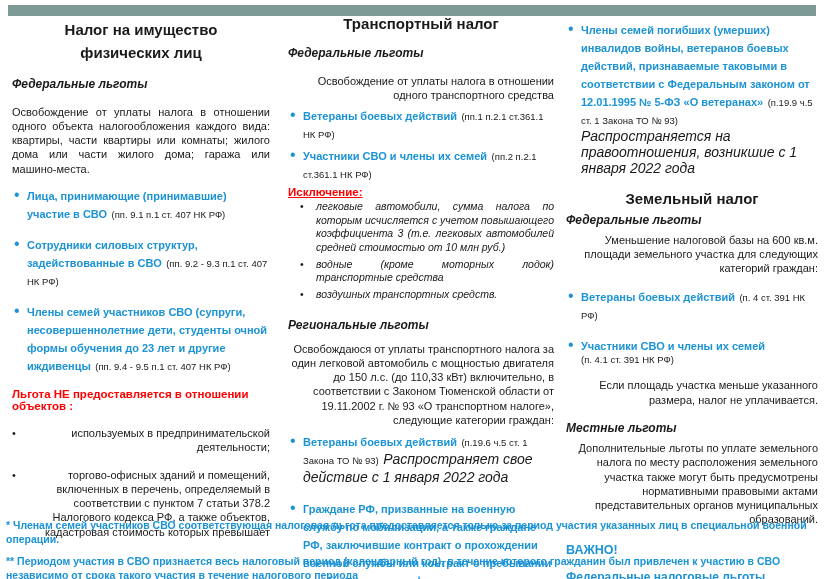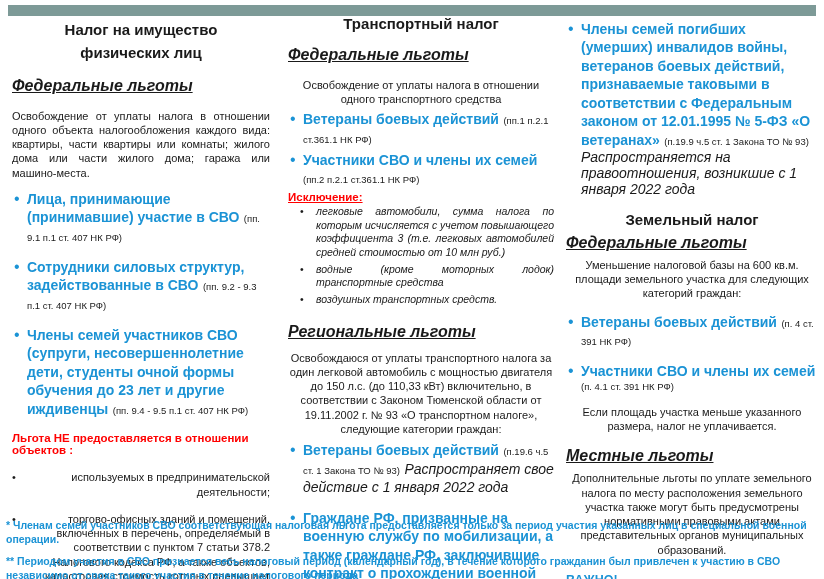--- a/index.html
+++ b/index.html
@@ -17,32 +17,32 @@
   }
   .topbar{position:absolute;left:8px;right:8px;top:5px;height:11px;background:var(--bar);}
   .col{position:absolute;}
   .col-1{left:12px;top:18px;width:258px;}
   .col-2{left:288px;top:14px;width:266px;}
   .col-3{left:566px;top:20px;width:252px;}
   .footer{position:absolute;left:6px;top:519px;width:812px;}
 
   .title{font-size:15px;font-weight:bold;text-align:center;line-height:1.55;}
   .title-sm{font-size:15px;font-weight:bold;text-align:center;line-height:1.3;margin-bottom:4px;}
-  .sec{font-size:16px;font-weight:bold;font-style:italic;text-decoration:underline;margin:12px 0 14px 0;}
+  .sec{font-size:12px;font-weight:bold;font-style:italic;margin:12px 0 14px 0;}
   .sec-tight{margin:16px 0 10px 0;}
   .body{font-size:11px;line-height:1.3;text-align:justify;}
-  .body-left{text-align:center;}
+  .body-left{text-align:right;}
 
   ul{list-style:none;}
   .b-list{margin:10px 0 0 2px;}
   .b-list li{position:relative;padding-left:13px;margin-bottom:13px;}
   .b-list li::before{content:"•";position:absolute;left:0;top:0;}
   .b-list.blue-marks li::before{color:var(--blue);}
   .b-list.tight li{margin-bottom:4px;}
-  .blue-strong{color:var(--blue);font-weight:bold;font-size:14px;line-height:1.32;}
+  .blue-strong{color:var(--blue);font-weight:bold;font-size:11px;line-height:1.32;}
   .cite{color:var(--ink);font-weight:normal;font-size:9.5px;}
   .note{color:var(--ink);font-weight:normal;font-style:italic;font-size:14px;}
   .red-head{color:var(--red);font-weight:bold;font-size:11.5px;margin:14px 0 2px 0;}
   .red-underline{color:var(--red);font-weight:bold;font-size:11.5px;text-decoration:underline;margin:2px 0 2px 0;}
   .plain-list{margin-top:14px;text-align:right;}
   .plain-list li{position:relative;padding-left:13px;margin-bottom:13px;font-size:11px;line-height:1.3;}
   .plain-list li::before{content:"•";position:absolute;left:0;top:0;}
   .exc-list{margin:2px 0 2px 8px;}
   .exc-list li{position:relative;padding-left:20px;margin-bottom:3px;font-size:10.5px;font-style:italic;line-height:1.3;text-align:justify;}
   .exc-list li::before{content:"•";position:absolute;left:4px;top:0;font-style:normal;}

